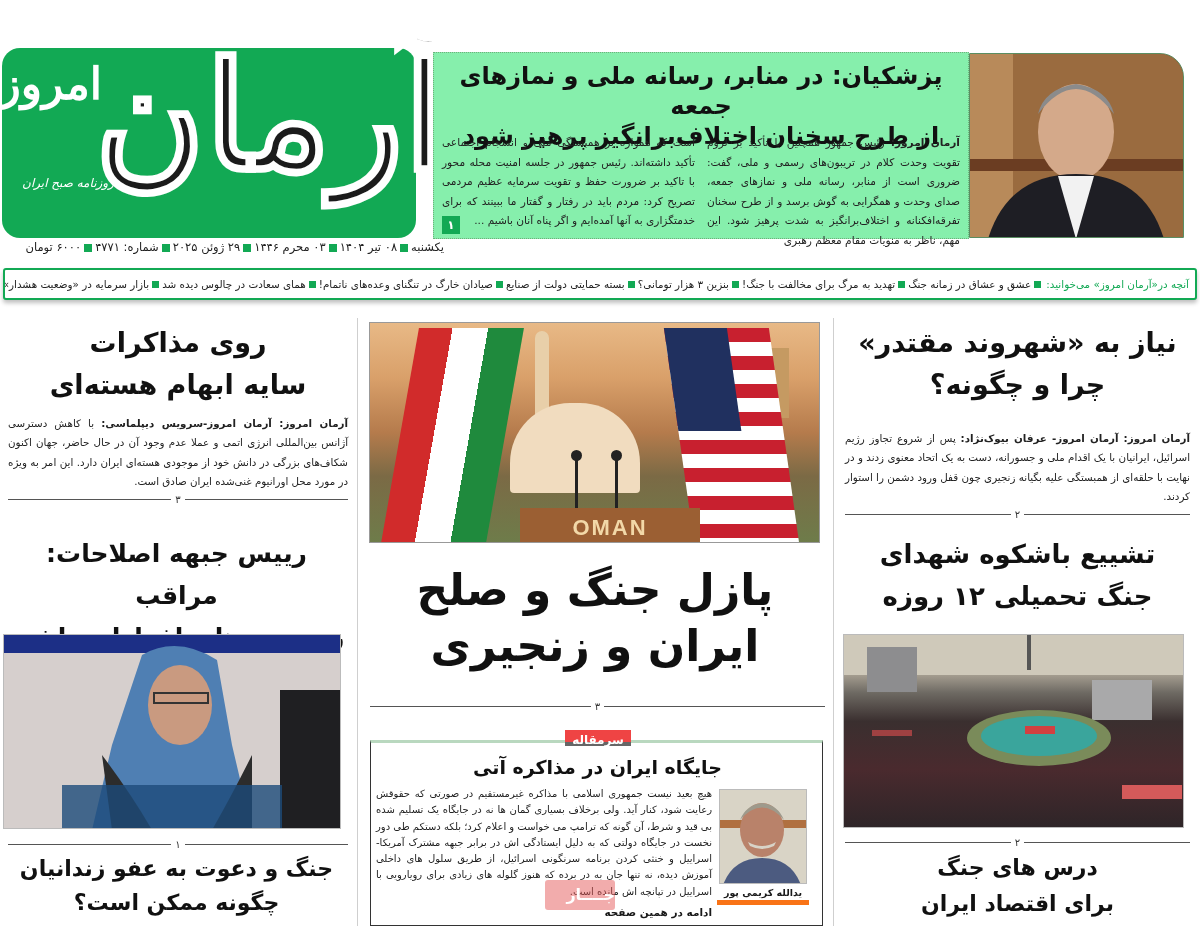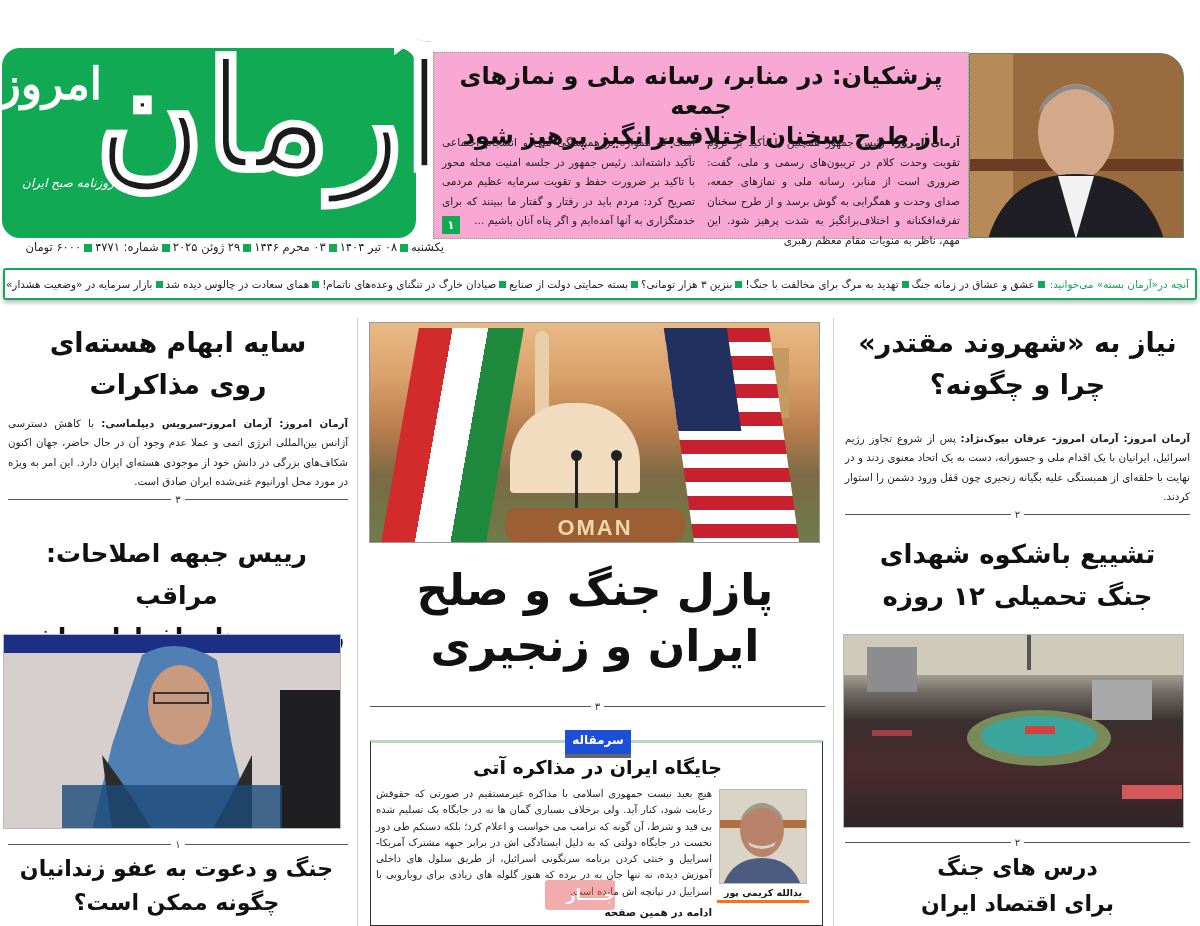--- a/index.html
+++ b/index.html
@@ -10,21 +10,21 @@
 
     
     .logo-box { left: 2px; top: 48px; width: 414px; height: 190px; background: #12a954; border-radius: 18px; }
     .logo-main { left: 90px; top: -6px; width: 360px; height: 245px; font-family: "DejaVu Serif", serif; font-weight: bold; font-size: 150px; color: #1b1b1b; line-height: 245px; text-align: center; letter-spacing: -6px; -webkit-text-stroke: 3px #ffffff; }
     .logo-sub { left: 12px; top: 60px; width: 90px; height: 150px; font-family: "DejaVu Serif", serif; font-weight: bold; font-size: 44px; color: #fff; line-height: 48px; text-align: center; writing-mode: horizontal-tb; }
     .logo-tag { left: 18px; top: 176px; width: 100px; font-size: 12px; color: #fff; font-style: italic; text-align: center; font-family: "DejaVu Serif", serif; }
     .dateline { left: 4px; top: 240px; width: 440px; font-size: 11.5px; color: #222; text-align: right; white-space: nowrap; }
     .dateline .sq { display: inline-block; width: 8px; height: 8px; background: #12a954; margin: 0 3px; vertical-align: middle; }
 
     
-    .lead-box { left: 433px; top: 52px; width: 536px; height: 187px; border: 1px dotted #6fae7c; background: #f9a8d4; }
+    .lead-box { left: 433px; top: 52px; width: 536px; height: 187px; border: 1px dotted #6fae7c; background: #86efac; }
     .lead-title { position: absolute; left: 10px; right: 10px; top: 8px; font-weight: bold; font-size: 24px; line-height: 30px; text-align: center; color: #111; }
     .lead-cols { position: absolute; left: 8px; right: 8px; top: 80px; display: flex; flex-direction: row; gap: 12px; }
     .lead-col { flex: 1; font-size: 10.6px; line-height: 19.5px; text-align: justify; color: #222; }
     .lead-col b { font-weight: bold; }
     .page-badge { position: absolute; left: 8px; bottom: 4px; width: 18px; height: 18px; background: #12a954; color: #fff; font-size: 12px; font-weight: bold; text-align: center; line-height: 18px; }
     .lead-photo { left: 969px; top: 53px; width: 215px; height: 185px; border-radius: 0 24px 0 0; overflow: hidden; background: linear-gradient(135deg, #a0764a 0%, #8a5e37 50%, #6e4726 100%); border: 1px solid #5a8e62; }
 
     
     .ticker { left: 3px; top: 268px; width: 1194px; height: 32px; border: 2px solid #12a954; border-radius: 3px; box-shadow: 0 3px 4px rgba(0,0,0,0.25); background: #fff; white-space: nowrap; overflow: hidden; display: flex; align-items: center; padding-right: 6px; font-size: 10.4px; color: #222; }
     .ticker .lbl { color: #12a954; margin-left: 2px; }
@@ -44,27 +44,27 @@
 
     
     .hero { left: 369px; top: 322px; width: 451px; height: 221px; border: 1px solid #999; overflow: hidden;
       background: linear-gradient(180deg, #e8b986 0%, #d9a06a 25%, #b57b4c 50%, #7b6a45 70%, #6e7c4a 100%); }
     .hero .mosque { position: absolute; left: 140px; top: 80px; width: 130px; height: 90px; background: #f1dcbf; border-radius: 60px 60px 4px 4px; }
     .hero .minaret { position: absolute; left: 165px; top: 8px; width: 14px; height: 120px; background: #e8cfa9; border-radius: 7px 7px 0 0; }
     .hero .tower { position: absolute; right: 30px; top: 25px; width: 40px; height: 70px; background: #c59a62; }
     .hero .flag-ir { position: absolute; left: 30px; top: 5px; width: 105px; height: 215px; background: linear-gradient(90deg, #d12b2b 0 32%, #ffffff 32% 66%, #1f8a3d 66% 100%); transform: skewX(-10deg); }
     .hero .flag-us { position: absolute; right: 35px; top: 5px; width: 105px; height: 215px; background: repeating-linear-gradient(180deg, #c8202f 0 14px, #ffffff 14px 28px); transform: skewX(8deg); }
     .hero .flag-us .canton { position: absolute; left: 0; top: 0; width: 60%; height: 48%; background: #20305f; }
-    .hero .podium { position: absolute; left: 135px; bottom: 0; width: 180px; height: 34px; background: #9b5f33; color: #f2d8a8; font-weight: bold; font-size: 22px; text-align: center; line-height: 40px; direction: ltr; letter-spacing: 2px; font-family: "Liberation Sans", sans-serif; border-radius: 12px; }
+    .hero .podium { position: absolute; left: 150px; bottom: 0; width: 180px; height: 34px; background: #9b5f33; color: #f2d8a8; font-weight: bold; font-size: 22px; text-align: center; line-height: 40px; direction: ltr; letter-spacing: 2px; font-family: "Liberation Sans", sans-serif; }
     .hero .mic { position: absolute; bottom: 34px; width: 3px; height: 50px; background: #222; }
     .hero .mic::before { content: ""; position: absolute; top: -8px; left: -4px; width: 11px; height: 11px; border-radius: 50%; background: #222; }
 
     
     .edit-box { left: 370px; top: 740px; width: 453px; height: 186px; border: 1px solid #333; border-top: 3px solid #b9d8bf; }
-    .edit-badge { left: 565px; top: 730px; width: 66px; height: 28px; background: #1d4ed8; color: #fff; font-weight: bold; font-size: 12px; text-align: center; line-height: 20px; border-bottom: 4px solid #666; }
+    .edit-badge { left: 565px; top: 730px; width: 66px; height: 16px; background: #ef4444; color: #fff; font-weight: bold; font-size: 12px; text-align: center; line-height: 20px; border-bottom: 4px solid #666; }
 
     .watermark { left: 545px; top: 880px; width: 70px; height: 30px; background: rgba(230,90,90,0.5); color: #fff; font-weight: bold; font-size: 16px; text-align: right; line-height: 30px; border-radius: 3px; }
   </style>
 </head>
 <body>
 
 <div class="abs logo-box"></div>
 <div class="abs logo-main">آرمان</div>
 <div class="abs logo-sub">امروز</div>
 <div class="abs logo-tag">روزنامه صبح ایران</div>
@@ -90,21 +90,21 @@
     <rect x="0" y="0" width="45" height="185" fill="#b88a5a"></rect>
     <rect x="0" y="105" width="215" height="12" fill="#6b3d22"></rect>
     <ellipse cx="108" cy="78" rx="38" ry="48" fill="#d4a98a"></ellipse>
     <path d="M70 60 Q108 10 146 60 Q140 35 108 30 Q76 35 70 60Z" fill="#8b8b8b"></path>
     <path d="M20 185 Q40 120 108 120 Q176 120 196 185Z" fill="#1e1e24"></path>
     <path d="M90 122 L108 185 L126 122Z" fill="#f2f2f2"></path>
   </svg>
 </div>
 
 <div class="abs ticker">
-  <span class="lbl"><span>آنچه در</span><span>«آرمان بسته»</span> <span>می‌خوانید:</span></span>
+  <span class="lbl"><span>آنچه در</span><span>«آرمان امروز»</span> <span>می‌خوانید:</span></span>
   <span class="item">
       <span class="sq"></span>
       <span>عشق و عشاق در زمانه جنگ</span>
     </span>
   <span class="item">
       <span class="sq"></span>
       <span>تهدید به مرگ برای مخالفت با جنگ!</span>
     </span>
   <span class="item">
       <span class="sq"></span>
@@ -166,22 +166,22 @@
     <span class="num">۲</span>
     <span class="ln"></span>
   </div>
 <div class="abs h-big" style="left:845px; top:850px; width:345px; font-size:22px; line-height:36px;">
   <div>درس های جنگ</div>
   <div>برای اقتصاد ایران</div>
 </div>
 
 <div class="abs" style="left:8px; top:322px; width:340px;">
   <div class="h-big" style="font-size:27px; line-height:42px;">
+    <div>روی مذاکرات</div>
     <div>سایه ابهام هسته‌ای</div>
-    <div>روی مذاکرات</div>
   </div>
   <div class="body-text" style="margin-top:8px;"><b>آرمان امروز: آرمان امروز-سرویس دیپلماسی:</b> <span>با کاهش دسترسی آژانس بین‌المللی انرژی اتمی و عملا عدم وجود آن در حال حاضر، جهان اکنون شکاف‌های بزرگی در دانش خود از موجودی هسته‌ای ایران دارد. این امر به ویژه در مورد محل اورانیوم غنی‌شده ایران صادق است.</span></div>
   <div class="rule" style="margin-top:2px;">
       <span class="ln"></span>
       <span class="num">۳</span>
       <span class="ln"></span>
     </div>
 </div>
 
 <div class="abs h-big" style="left:4px; top:533px; width:345px; font-size:25px; line-height:42px;">
@@ -242,15 +242,15 @@
 <div class="abs photo" style="left:719px; top:789px; width:88px; height:95px; background:#d6d2c8;">
   <svg width="88" height="95" viewBox="0 0 88 95">
     <rect x="0" y="0" width="88" height="95" fill="#d9d4c6"></rect>
     <rect x="0" y="30" width="88" height="8" fill="#b07040"></rect>
     <ellipse cx="44" cy="40" rx="22" ry="27" fill="#b9826a"></ellipse>
     <path d="M22 30 Q44 5 66 30 Q60 15 44 13 Q28 15 22 30Z" fill="#9e9a8c"></path>
     <path d="M30 52 Q44 60 58 52 L56 56 Q44 62 32 56Z" fill="#d8d3c7"></path>
     <path d="M5 95 Q15 68 44 68 Q73 68 83 95Z" fill="#4c5b80"></path>
   </svg>
 </div>
-<div class="abs" style="left:717px; top:887px; width:92px; font-size:9.5px; font-weight:bold; text-align:center; border-bottom:3px solid #f97316; padding-bottom:2px;">یدالله کریمی پور</div>
+<div class="abs" style="left:717px; top:887px; width:92px; font-size:9.5px; font-weight:bold; text-align:center; border-bottom:5px solid #f97316; padding-bottom:2px;">یدالله کریمی پور</div>
 
 <div class="abs watermark">جــــار</div>
 
 </body></html>

